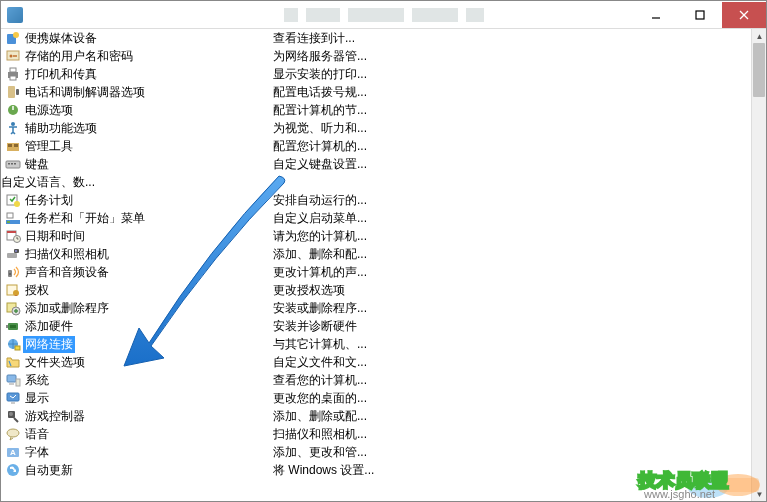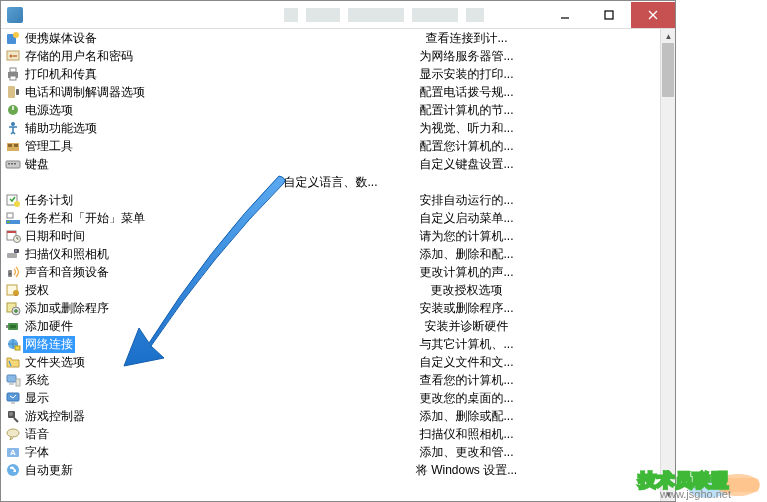--- a/index.html
+++ b/index.html
@@ -6,21 +6,21 @@
     body {
       font-family: "Microsoft YaHei", "SimSun", sans-serif;
       font-size: 12px;
       background: #fff;
       width: 767px;
       height: 502px;
       overflow: hidden;
       position: relative;
     }
     .window {
-      width: 676px;
+      width: 767px;
       height: 502px;
       border: 1px solid #888;
       background: #fff;
       display: flex;
       flex-direction: column;
     }
     .titlebar {
       height: 28px;
       background: #fff;
       display: flex;
@@ -97,21 +97,20 @@
       width: 272px;
       display: flex;
       align-items: center;
       padding-left: 4px;
     }
     .desc-col {
       flex: 1;
       color: #000;
       overflow: hidden;
       text-overflow: ellipsis;
-      text-align: center;
     }
     .item-icon {
       width: 16px;
       height: 16px;
       margin-right: 2px;
       flex-shrink: 0;
     }
     .list-row.selected .item-label {
       background: #3399ff;
       color: #fff;
@@ -169,21 +168,21 @@
     .wm-logo {
       font-size: 17px;
       font-weight: 900;
       color: #fff;
       -webkit-text-stroke: 3px #3fb837;
       text-shadow: 0 0 2px #3fb837;
       letter-spacing: 1px;
     }
     .wm-url {
       position: absolute;
-      right: 36px;
+      right: 52px;
       bottom: 2px;
       font-size: 11px;
       color: #888;
       z-index: 19;
     }
     .wm-decoration {
       position: absolute;
       right: 4px;
       bottom: 2px;
       width: 80px;

